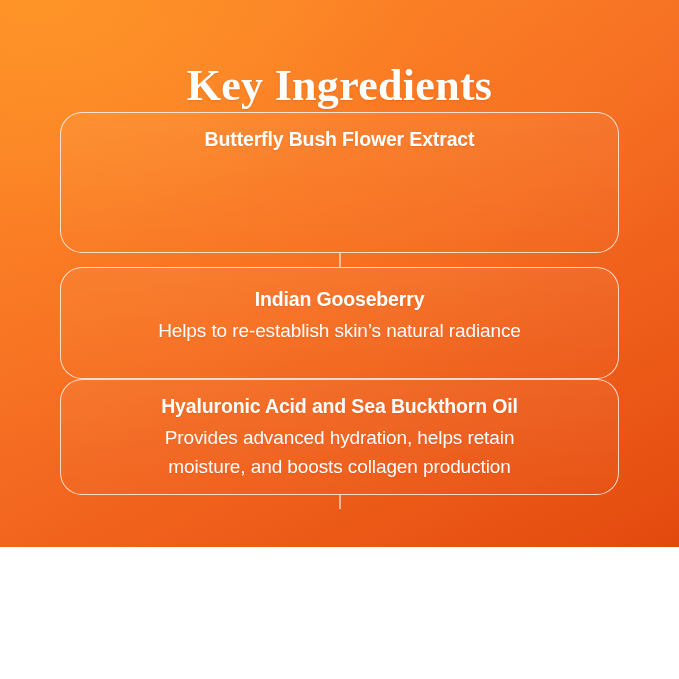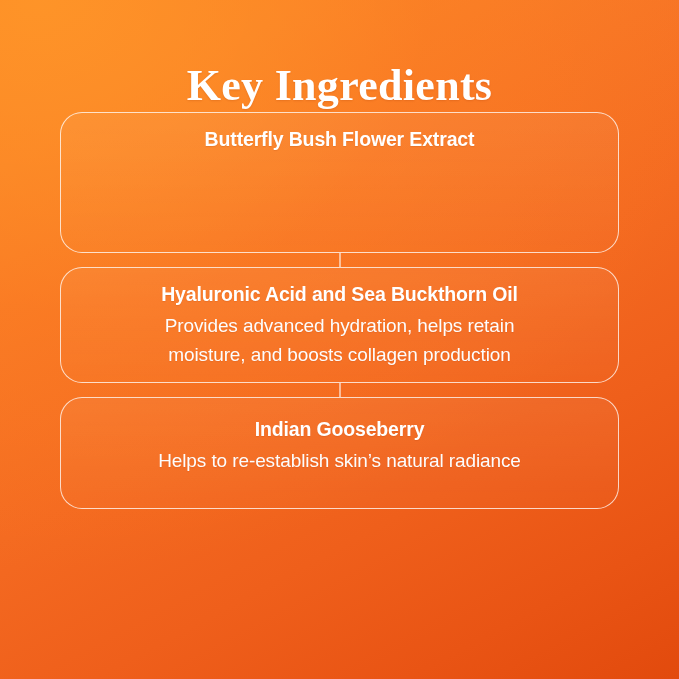--- a/index.html
+++ b/index.html
@@ -10,21 +10,21 @@
     width: 679px;
     height: 679px;
     overflow: hidden;
     font-family: "Liberation Sans", sans-serif;
     -webkit-font-smoothing: antialiased;
   }
 
   #poster {
     position: relative;
     width: 679px;
-    height: 679px;
+    height: 547px;
     box-sizing: border-box;
     background:
       radial-gradient(ellipse 150% 120% at 6% 0%, rgba(255,150,40,0.85) 0%, rgba(255,130,30,0.35) 38%, rgba(255,110,20,0.0) 70%),
       linear-gradient(152deg,
         #fa8828 0%,
         #f9822a 16%,
         #f77526 34%,
         #f46a21 52%,
         #ef5f1b 70%,
         #e95414 86%,
@@ -135,31 +135,31 @@
   <div class="cards">
 
 
     <div class="card-slot" id="slot-1">
       <div class="card">
         <div class="card-title">Butterfly Bush Flower Extract</div>
       </div>
       <div class="connector"></div>
     </div>
 
+    <div class="card-slot" id="slot-3">
+      <div class="card">
+        <div class="card-title">Indian Gooseberry</div>
+        <div class="card-body">Helps to re-establish skin’s natural radiance</div>
+      </div>
+
+    </div>
+
     <div class="card-slot" id="slot-2">
       <div class="card">
         <div class="card-title">Hyaluronic Acid and Sea Buckthorn Oil</div>
         <div class="card-body">Provides advanced hydration, helps retain
 moisture, and boosts collagen production</div>
       </div>
       <div class="connector"></div>
     </div>
 
-    <div class="card-slot" id="slot-3">
-      <div class="card">
-        <div class="card-title">Indian Gooseberry</div>
-        <div class="card-body">Helps to re-establish skin’s natural radiance</div>
-      </div>
-
-    </div>
-
   </div>
 </div>
 
 </body></html>

